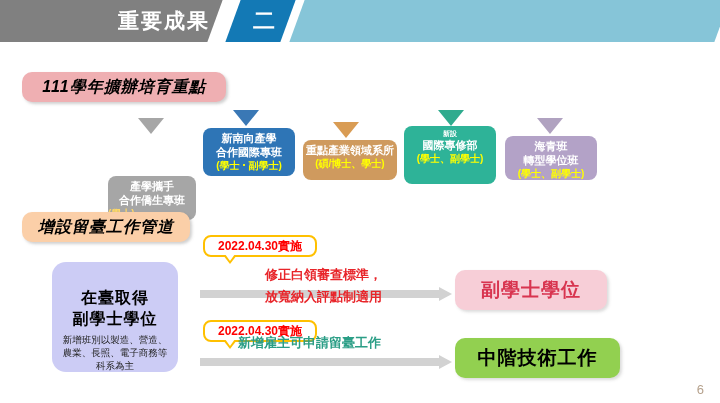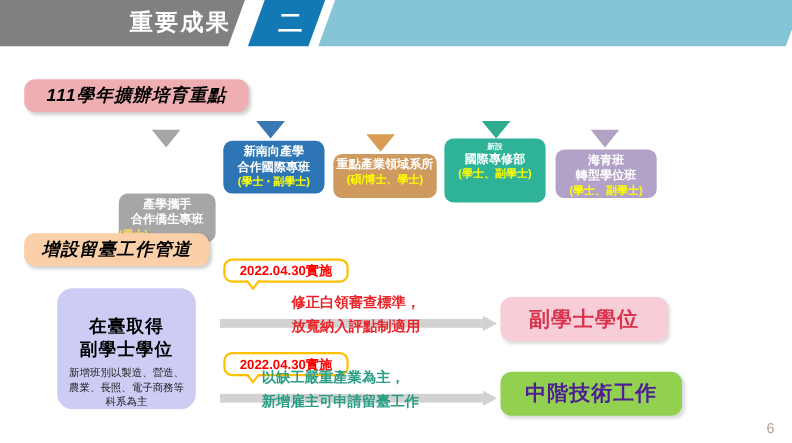--- a/index.html
+++ b/index.html
@@ -313,21 +313,21 @@
   #result1 {
     left: 455px; top: 270px;
     width: 152px; height: 40px;
     background: #f7ced7;
     color: #d8344f;
   }
   #result2 {
     left: 455px; top: 338px;
     width: 165px; height: 40px;
     background: #92d050;
-    color: #4c1d95;
+    color: #000000;
   }
 
   #page-number {
     position: absolute;
     right: 16px; bottom: 6px;
     font-size: 13px;
     color: #b5a18c;
   }
 </style>
 </head>
@@ -415,20 +415,19 @@
   <div class="arrow-wrap" id="arrow2">
     <div class="arrow-bar"></div>
     <div class="arrow-head"></div>
   </div>
   <div class="bubble" id="bubble2">
     <span>2022.04.30實施</span>
     <span class="tail"></span>
     <span class="tail-in"></span>
   </div>
   <div class="desc" id="desc2">
-    <div>以缺工嚴重產業為主，</div>
     <div>新增雇主可申請留臺工作</div>
   </div>
   <div class="result" id="result2">中階技術工作</div>
 
   <div id="page-number">6</div>
 
 </div>
 
 </body></html>

